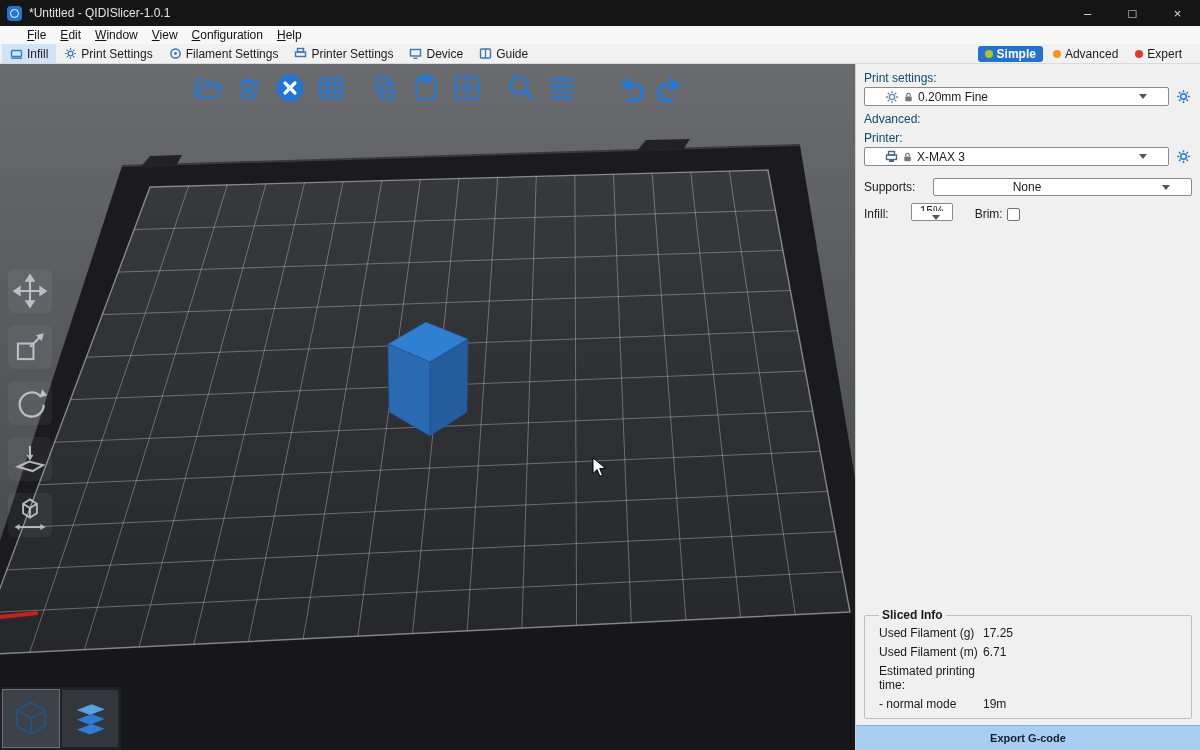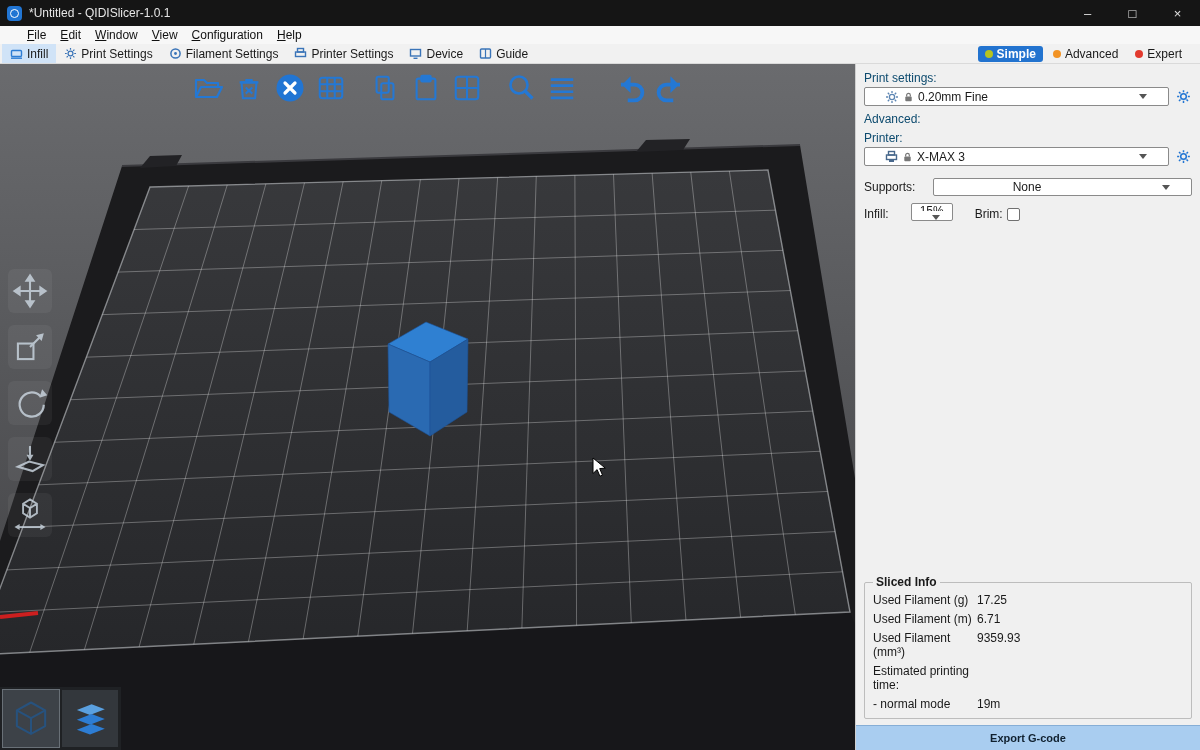--- a/index.html
+++ b/index.html
@@ -64,21 +64,21 @@
   .arrow { width:0; height:0; border-left:4px solid transparent; border-right:4px solid transparent; border-top:5px solid #555; margin-left:auto; margin-right:1px; }
   .gear-btn { width:17px; height:17px; background:none; border:none; color:#2175d3; display:flex; align-items:center; justify-content:center; }
   .swatch { width:20px; height:11px; border:1px solid #666; }
   .supports-row { display:flex; align-items:center; gap:18px; margin-top:9px; }
   .supports-combo { width:277px; height:18px; }
   .infill-row { display:flex; align-items:flex-end; margin-top:7px; }
   .infill-combo { width:36px; height:18px; margin-left:22px;flex-direction:column; }
   .brim-label { margin-left:22px; }
   .checkbox { width:13px; height:13px; border:1px solid #707070; border-radius:2px; background:#fff; margin-left:4px; }
   .spacer { flex:1; }
-  .sliced-info { border:1px solid #bdbdbd; border-radius:2px; padding:1px 6px 5px 6px; margin-bottom:6px; }
+  .sliced-info { border:1px solid #bdbdbd; border-radius:2px; padding:1px 6px 5px 12px; margin-bottom:6px; }
   .sliced-info legend { font-weight:bold; padding:0 3px; margin-left:2px; }
   .si-row { display:flex; padding:2.5px 0 2.5px 2px; }
   .si-label { width:104px; flex:0 0 104px; }
   .export-btn { height:25px; width:100%; background:#a9cdf0; border:none; border-top:1px solid #86aed6;
                 font-family:"Liberation Sans",sans-serif; font-size:11px; font-weight:bold; color:#10202f; }
 </style>
 </head>
 <body>
 
 <div class="window">
@@ -432,24 +432,20 @@
           <div>
               <div class="si-row">
                 <span class="si-label">Used Filament (g)</span>
                 <span class="si-value">17.25</span>
               </div>
               <div class="si-row">
                 <span class="si-label">Used Filament (m)</span>
                 <span class="si-value">6.71</span>
               </div>
               <div class="si-row">
-                <span class="si-label">Used Filament (mm³)</span>
-                <span class="si-value">9359.93</span>
-              </div>
-              <div class="si-row">
                 <span class="si-label">Estimated printing time:</span>
                 <span class="si-value"></span>
               </div>
               <div class="si-row">
                 <span class="si-label"> - normal mode</span>
                 <span class="si-value">19m</span>
               </div>
             </div>
         </fieldset>
       </div>

